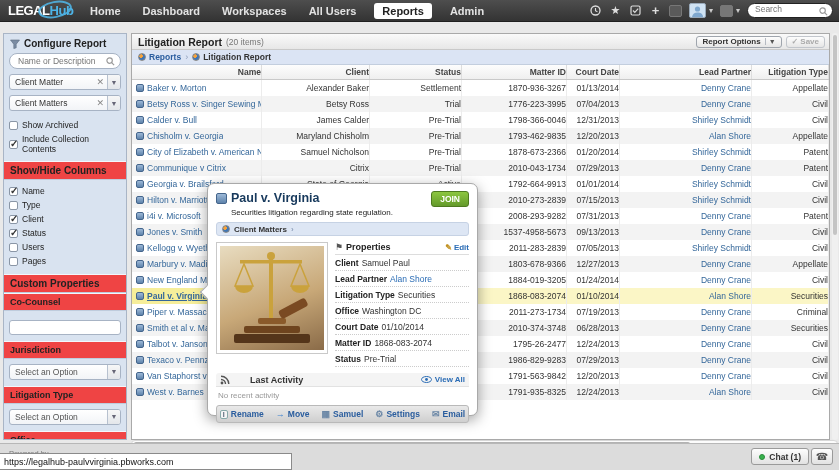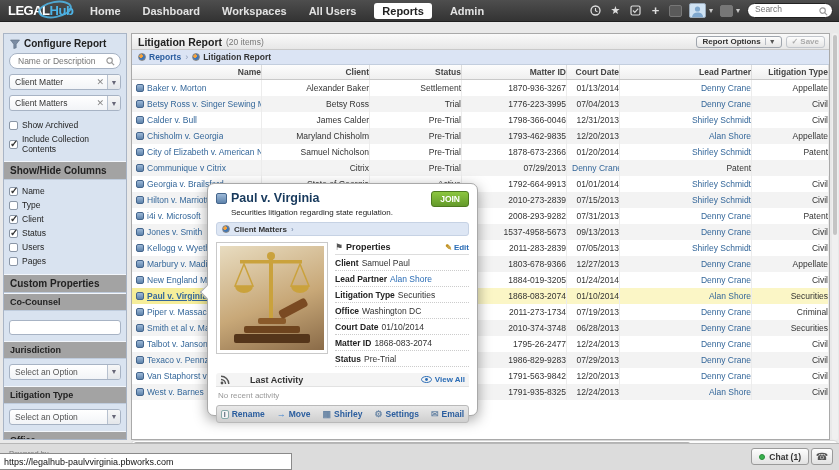--- a/index.html
+++ b/index.html
@@ -48,21 +48,21 @@
   .sb-search svg { position:absolute; right:5px; top:3px; }
   .sel { height:16px; background:linear-gradient(#fff,#f2f4f7); border:1px solid #a7b3c4; border-radius:3px;
          display:flex; align-items:center; font-size:8.5px; color:#333; margin-bottom:5px; cursor:pointer; }
   .sel .txt { margin-left:5px; flex:1; white-space:nowrap; overflow:hidden; }
   .sel .x { color:#888; font-size:9px; padding:0 3px; cursor:pointer; }
   .sel .cbox { width:13px; height:100%; border-left:1px solid #b7c1cf; background:linear-gradient(#f7f7f7,#e3e6ea);
          display:flex; align-items:center; justify-content:center; color:#667; font-size:7px; border-radius:0 2px 2px 0; }
   .cb-row { display:flex; align-items:center; gap:4px; font-size:8.5px; color:#222; padding:2px 0; cursor:pointer; }
   .cb { width:9px; height:9px; background:#fff; border:1px solid #8a96a6; border-radius:2px; position:relative; flex:none; }
   .cb.checked::after { content:"✓"; position:absolute; left:0px; top:-3px; font-size:10px; font-weight:bold; color:#333; }
-  .sb-band { background:#a3a3a3; border-top:1px solid #f3f7fc; border-bottom:1px solid #bfccdd;
+  .sb-band { background:#ef4444; border-top:1px solid #f3f7fc; border-bottom:1px solid #bfccdd;
              font-weight:bold; color:#222; padding:3px 6px; }
   .sb-band.big { font-size:10px; }
   .sb-band.small { font-size:9px; }
   .sb-field-wrap { padding:5px 5px 6px 5px; }
   .sb-input { width:100%; height:15px; border:1px solid #a7b3c4; border-radius:3px; font-size:8.5px;
               padding:0 4px; outline:none; font-family:inherit; background:#fff; }
 
   
   .m-titlebar { height:16px; background:linear-gradient(#fafafa,#e7e7e7); border-bottom:1px solid #c9c9c9;
                 display:flex; align-items:center; padding:0 4px; }
@@ -396,20 +396,21 @@
           <div><a class="tlink">Shirley Schmidt</a></div>
           <div>Patent</div>
         </div>
         <div class="trow">
           <div class="name-cell">
             <span class="ws-ic"></span>
             <a class="tlink nm">Communique v Citrix</a>
           </div>
           <div>Citrix</div>
           <div>Pre-Trial</div>
+          <div>2010-043-1734</div>
           <div>07/29/2013</div>
           <div><a class="tlink">Denny Crane</a></div>
           <div>Patent</div>
         </div>
         <div class="trow">
           <div class="name-cell">
             <span class="ws-ic"></span>
             <a class="tlink nm">Georgia v. Brailsford</a>
           </div>
           <div>State of Georgia</div>
@@ -653,21 +654,21 @@
         <div class="tool-btn">
           <span class="g boxed">I</span>
           <span>Rename</span>
         </div>
         <div class="tool-btn">
           <span class="g move">→</span>
           <span>Move</span>
         </div>
         <div class="tool-btn">
           <span class="g ">▦</span>
-          <span>Shirley</span>
+          <span>Samuel</span>
         </div>
         <div class="tool-btn">
           <span class="g ">⚙</span>
           <span>Settings</span>
         </div>
         <div class="tool-btn">
           <span class="g ">✉</span>
           <span>Email</span>
         </div>
       </div>

